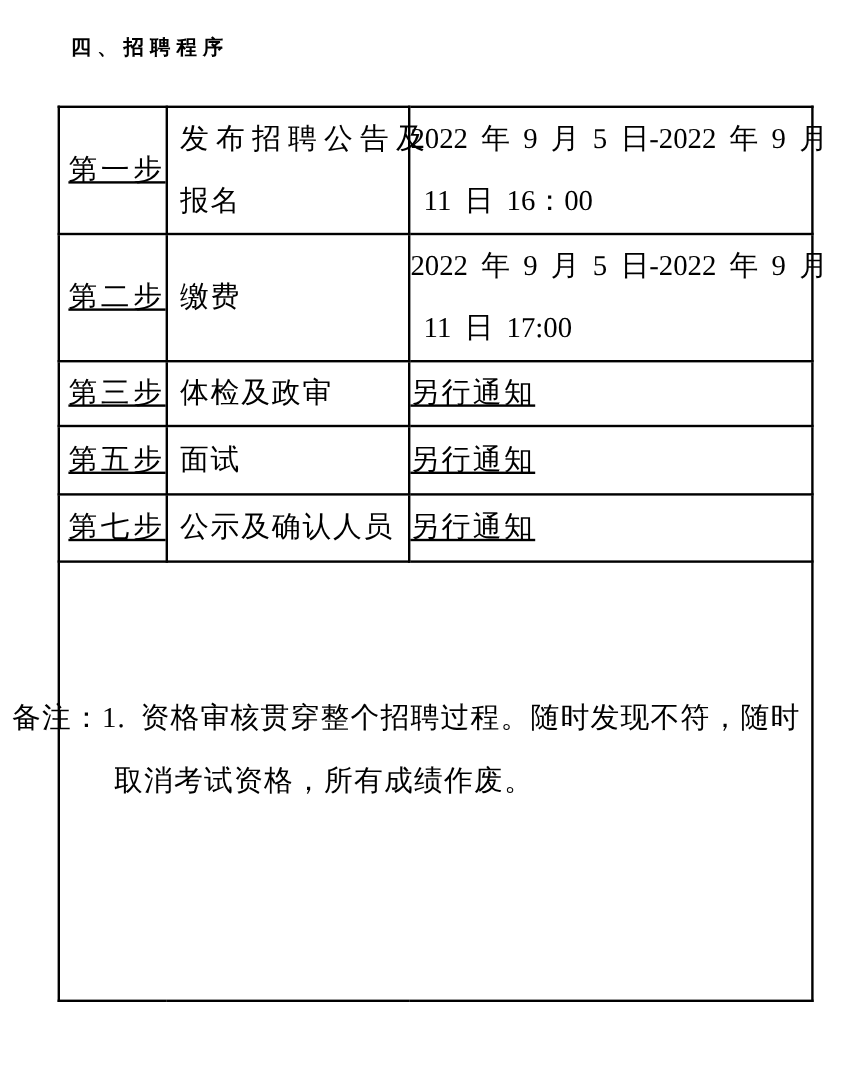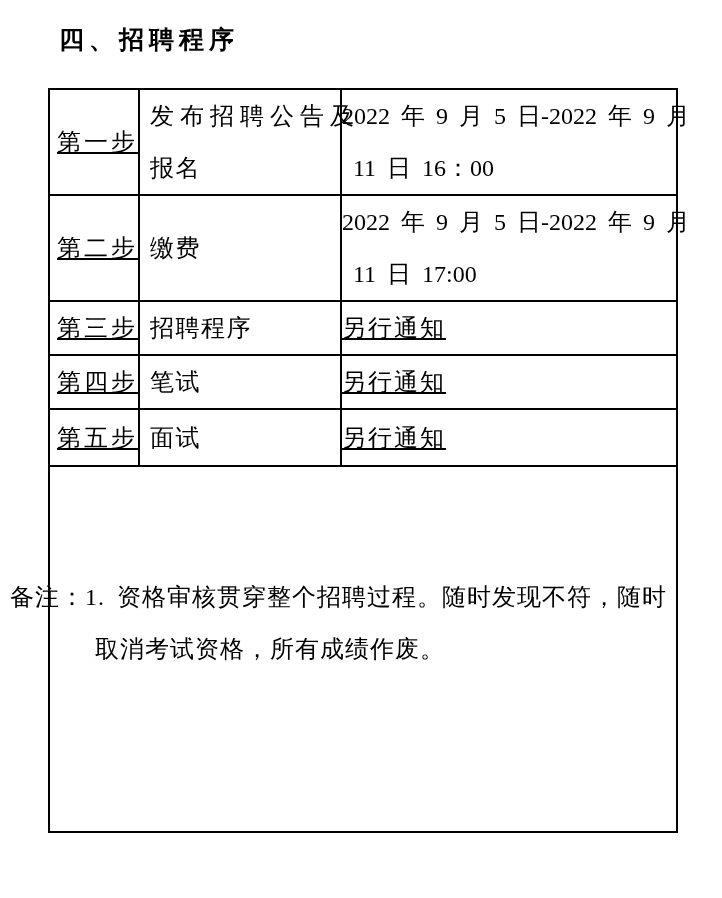--- a/index.html
+++ b/index.html
@@ -13,21 +13,21 @@
     overflow: hidden;
   }
   .page {
     position: relative;
     width: 722px;
     height: 898px;
     background: #ffffff;
   }
   .title {
     margin: 24px 0 0 59px;
-    font-size: 25px;
+    font-size: 17px;
     font-weight: bold;
     letter-spacing: 5px;
     line-height: 32px;
     white-space: pre;
   }
   table.sched {
     border-collapse: collapse;
     table-layout: fixed;
     width: 628px;
     margin: 32px 0 0 48px;
@@ -105,31 +105,31 @@
  11 日 16：00</td>
       </tr>
       <tr class="r1">
         <td class="step">第二步</td>
         <td class="act">缴费</td>
         <td class="time">2022 年 9 月 5 日-2022 年 9 月
  11 日 17:00</td>
       </tr>
       <tr class="r2">
         <td class="step">第三步</td>
-        <td class="act">招聘程序</td>
-        <td class="time notice">另行通知</td>
-      </tr>
-      <tr class="r3">
-        <td class="step">第四步</td>
-        <td class="act">笔试</td>
+        <td class="act">体检及政审</td>
         <td class="time notice">另行通知</td>
       </tr>
       <tr class="r4">
         <td class="step">第五步</td>
         <td class="act">面试</td>
+        <td class="time notice">另行通知</td>
+      </tr>
+      <tr class="r6">
+        <td class="step">第七步</td>
+        <td class="act">公示及确认人员</td>
         <td class="time notice">另行通知</td>
       </tr>
       <tr class="rnote">
         <td class="notes" colspan="3">
           <p class="remark-1">备注：1. 资格审核贯穿整个招聘过程。随时发现不符，随时
 取消考试资格，所有成绩作废。</p>
           
         </td>
       </tr>
     </tbody>

